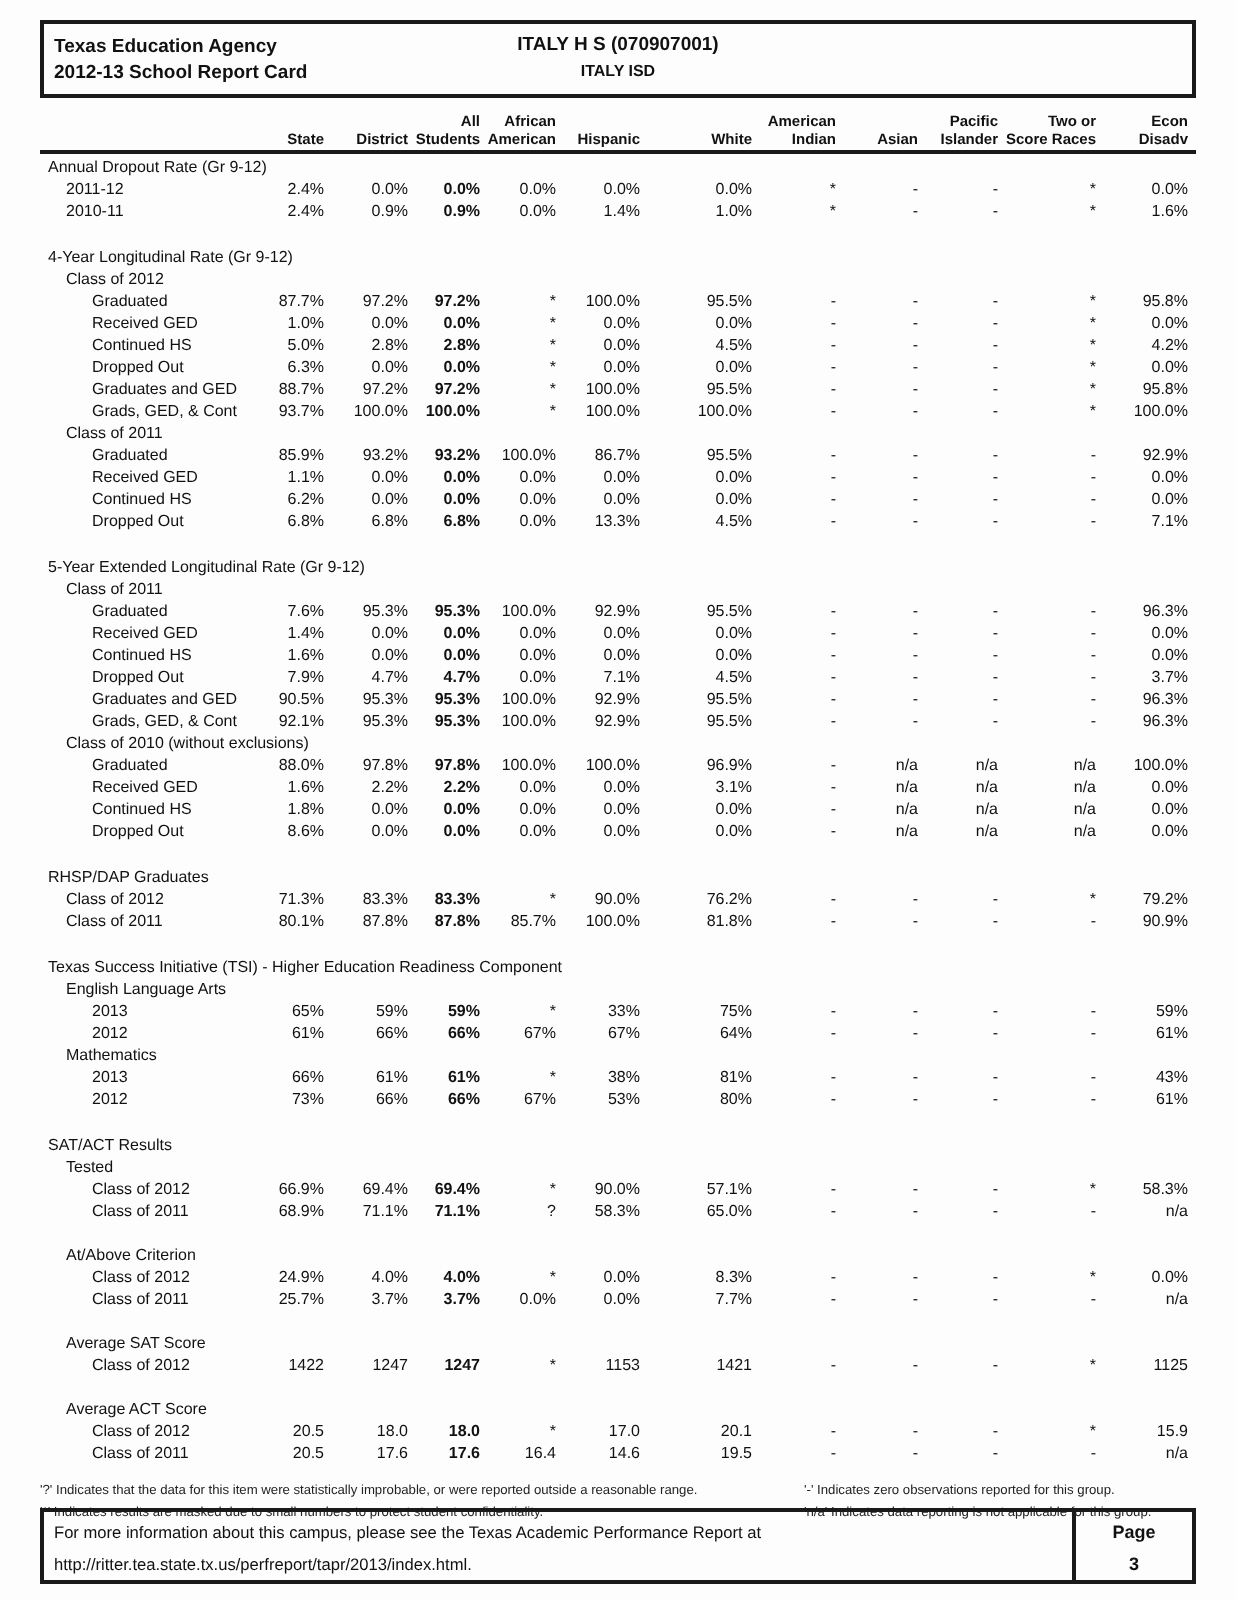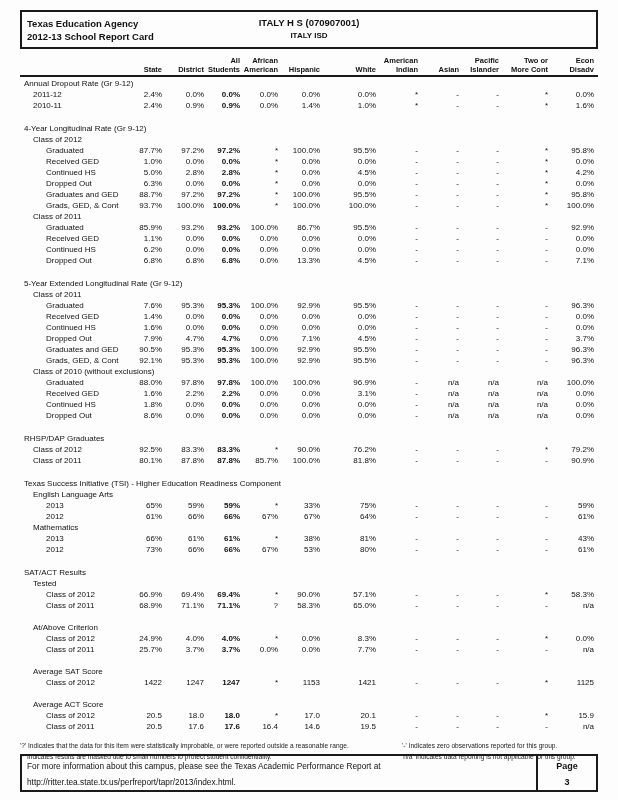--- a/index.html
+++ b/index.html
@@ -107,21 +107,21 @@
       </div>
       <div class="col-head" style="width: 41px;">
         <div>Asian</div>
       </div>
       <div class="col-head" style="width: 40px;">
         <div>Pacific</div>
         <div>Islander</div>
       </div>
       <div class="col-head" style="width: 49px;">
         <div>Two or</div>
-        <div>More Cont</div>
+        <div>Score Races</div>
       </div>
       <div class="col-head" style="width: 46px;">
         <div>Econ</div>
         <div>Disadv</div>
       </div>
     </div>
 
   <div class="tbl" id="tbl">
       <div class="section first">
         <div class="section-title">Annual Dropout Rate (Gr 9-12)</div>
@@ -449,21 +449,21 @@
           <div class="cell" style="width: 41px;">n/a</div>
           <div class="cell" style="width: 40px;">n/a</div>
           <div class="cell" style="width: 49px;">n/a</div>
           <div class="cell" style="width: 46px;">0.0%</div>
         </div>
       </div>
       <div class="section">
         <div class="section-title">RHSP/DAP Graduates</div>
         <div class="row">
           <div class="row-label ind1">Class of 2012</div>
-          <div class="cell" style="width: 44px;">92.5%</div>
+          <div class="cell" style="width: 44px;">71.3%</div>
           <div class="cell" style="width: 42px;">83.3%</div>
           <div class="cell bold" style="width: 36px;">83.3%</div>
           <div class="cell" style="width: 38px;">*</div>
           <div class="cell" style="width: 42px;">90.0%</div>
           <div class="cell" style="width: 56px;">76.2%</div>
           <div class="cell" style="width: 42px;">-</div>
           <div class="cell" style="width: 41px;">-</div>
           <div class="cell" style="width: 40px;">-</div>
           <div class="cell" style="width: 49px;">*</div>
           <div class="cell" style="width: 46px;">79.2%</div>

